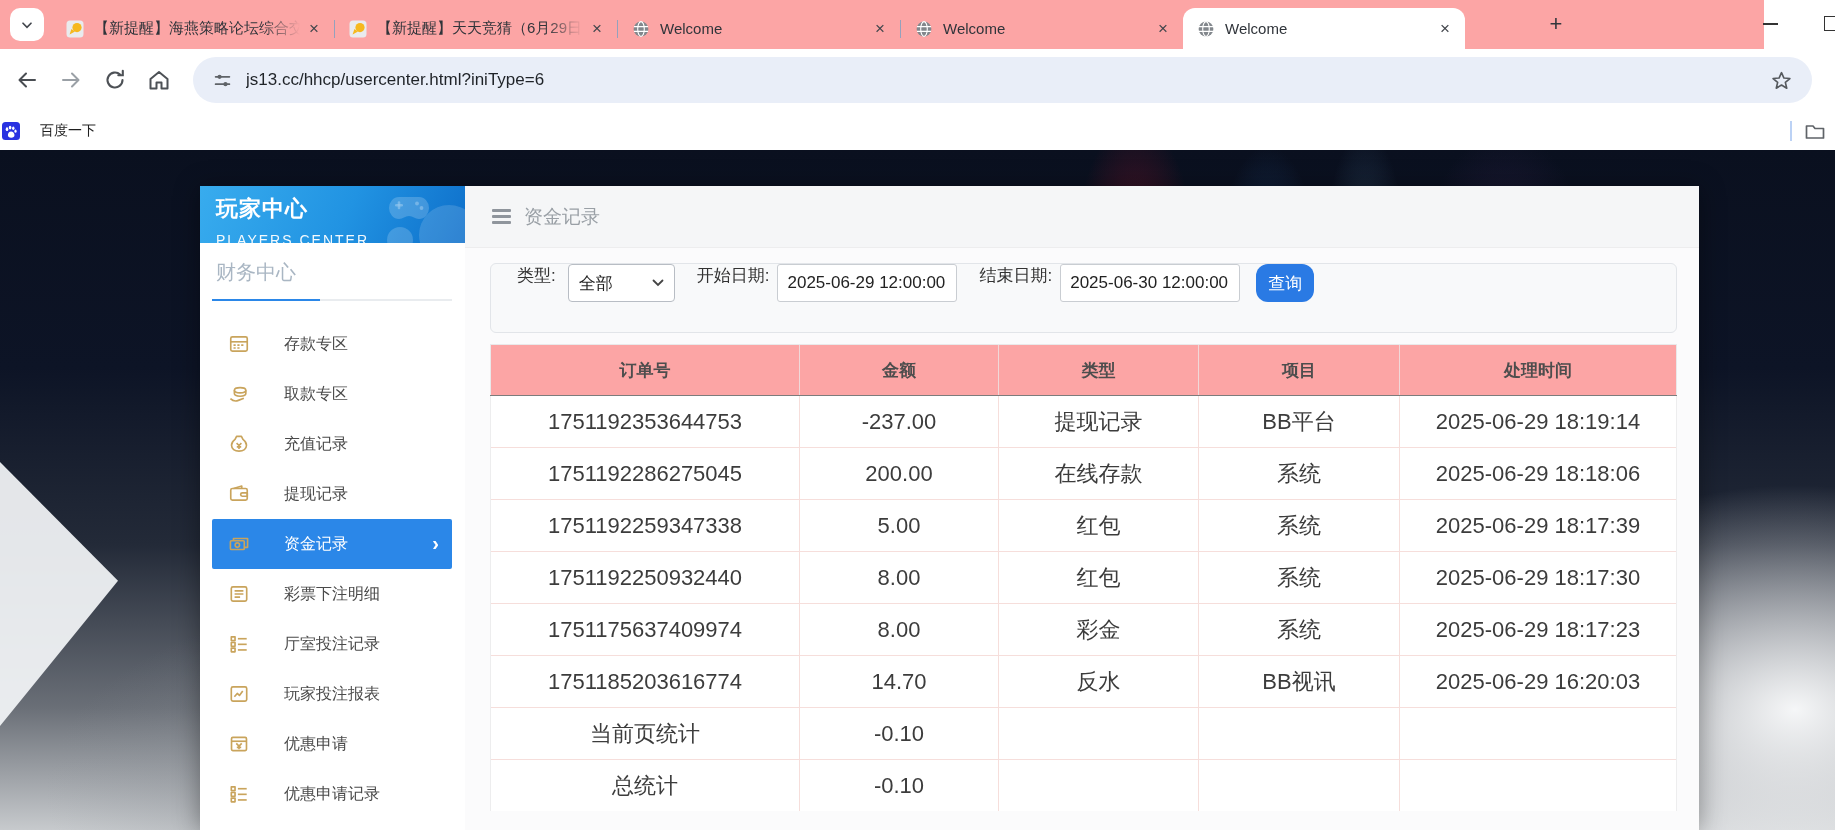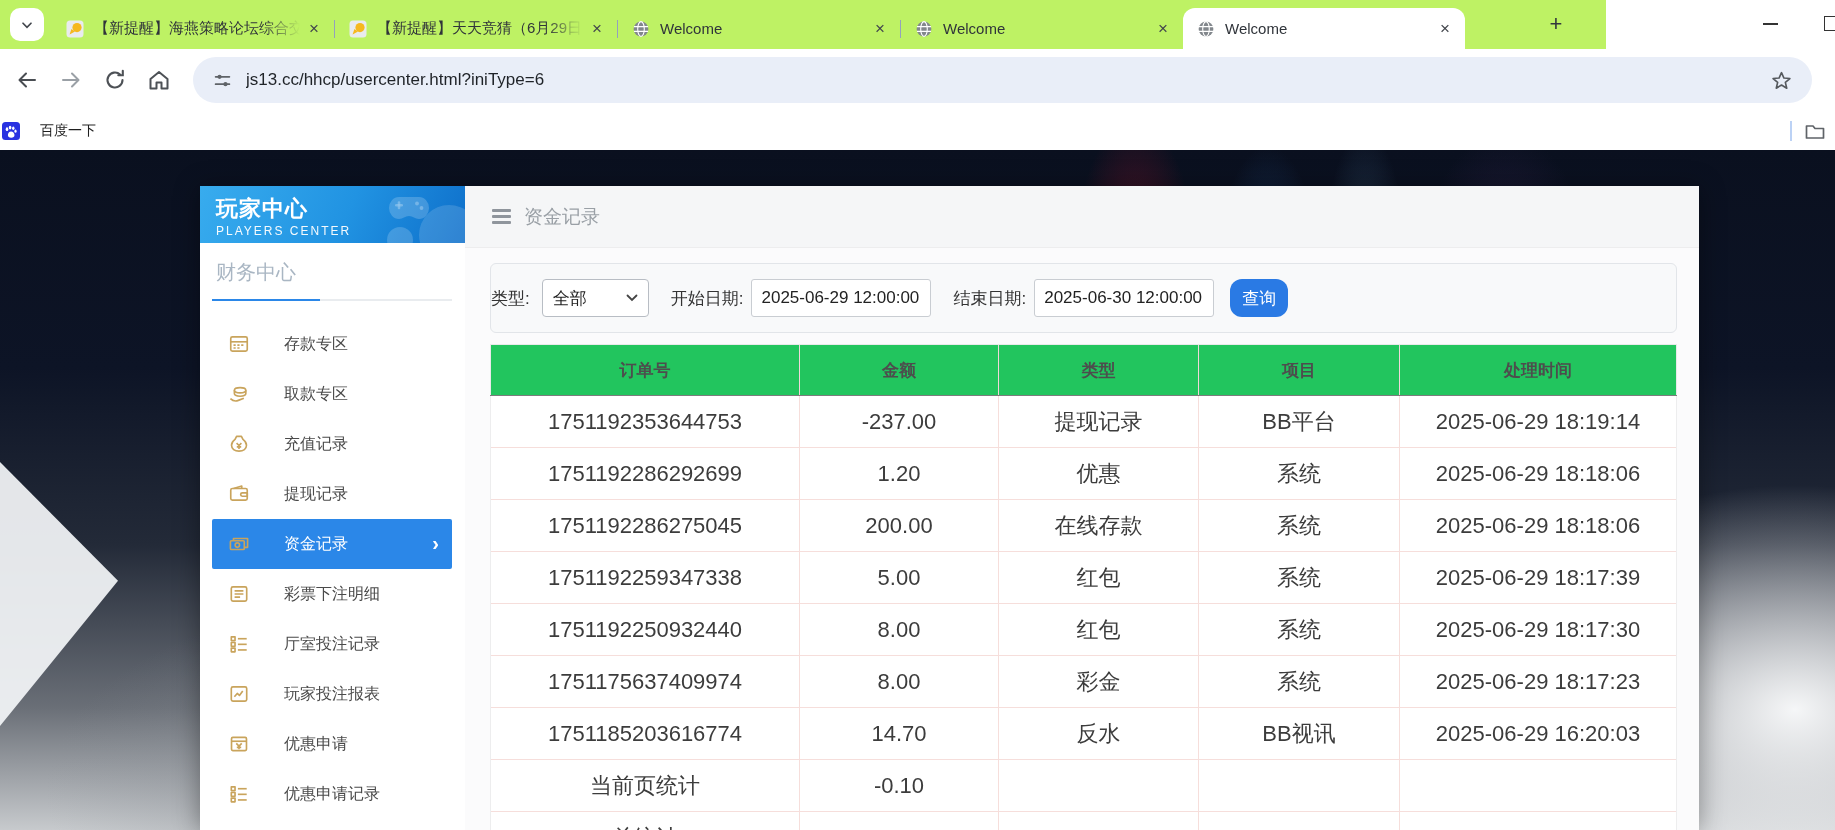--- a/index.html
+++ b/index.html
@@ -1,19 +1,19 @@
 <!DOCTYPE html>
 <html><head>
 <meta charset="utf-8">
 <style>
   html,body{margin:0;padding:0;}
   body{width:1835px;height:830px;overflow:hidden;position:relative;background:#fff;
        font-family:"Liberation Sans","DejaVu Sans",sans-serif;}
   
-  .tabstrip{position:absolute;left:0;top:0;width:1606px;height:49px;background:#bef264;}
+  .tabstrip{position:absolute;left:0;top:0;width:1764px;height:49px;background:#fca5a5;}
   .tab-search-pill{position:absolute;left:10px;top:8px;width:34px;height:33px;background:#fff;
        border-radius:10px;display:flex;align-items:center;justify-content:center;cursor:pointer;}
   .tabs{position:absolute;left:52px;top:8px;height:41px;display:flex;align-items:flex-end;}
   .tab{width:282px;height:41px;display:flex;align-items:center;padding:0 10px 0 14px;box-sizing:border-box;
        border-radius:12px 12px 0 0;color:#30343a;position:relative;cursor:pointer;}
   .tab.active{background:#fff;}
   .favicon{width:18px;height:18px;flex:none;}
   .favicon svg{display:block;}
   .tab-title{flex:1;font-size:15px;white-space:nowrap;overflow:hidden;margin:0 4px 0 10px;
        -webkit-mask-image:linear-gradient(90deg,#000 82%,transparent);mask-image:linear-gradient(90deg,#000 82%,transparent);}
@@ -47,21 +47,21 @@
       linear-gradient(180deg,#0a101f 0%,#0d1426 32%,#232a38 58%,#6a6f77 82%,#c7cacd 100%);}
   .bg-triangle{position:absolute;left:0;top:312px;width:118px;height:264px;background:rgba(243,245,248,.93);
        clip-path:polygon(0 0,100% 45%,0 100%);}
   
   .panel{position:absolute;left:200px;top:36px;width:1499px;height:644px;background:#fff;display:flex;
        box-shadow:0 2px 24px rgba(0,0,0,.38);}
   .sidebar{width:265px;flex:none;background:#fff;}
   .sb-header{height:57px;background:linear-gradient(115deg,#38acee 0%,#2193e2 55%,#0e6fca 100%);
        color:#fff;padding:8px 0 0 16px;box-sizing:border-box;position:relative;overflow:hidden;}
   .sb-title{font-size:22px;font-weight:bold;letter-spacing:1px;}
-  .sb-sub{font-size:12px;letter-spacing:2px;margin-top:0;opacity:.95;}
+  .sb-sub{font-size:14px;letter-spacing:2px;margin-top:8px;opacity:.95;}
   .sb-deco1{position:absolute;right:-14px;bottom:-22px;width:60px;height:60px;border-radius:50%;background:rgba(255,255,255,.14);}
   .sb-deco2{position:absolute;right:52px;bottom:-10px;width:26px;height:26px;border-radius:50%;background:rgba(255,255,255,.18);}
   .sb-gamepad{position:absolute;right:34px;top:9px;opacity:.55;}
   .sb-section{margin:16px 13px 0 12px;}
   .sb-section-title{font-size:20px;color:#a9b6c3;padding-left:4px;}
   .sb-underline{margin-top:13px;height:2px;background:#e9ecef;position:relative;}
   .sb-underline::before{content:"";position:absolute;left:0;top:0;height:2px;width:45%;background:#2b87e8;}
   .menu{margin-top:18px;}
   .menu-item{height:50px;display:flex;align-items:center;padding-left:28px;color:#4a4a4a;font-size:16px;
        position:relative;cursor:pointer;}
@@ -71,34 +71,34 @@
   .menu-item.active{background:#2b87e8;color:#fff;margin:0 13px 0 12px;padding-left:16px;border-radius:2px;}
   .mi-chevron{position:absolute;right:13px;top:50%;transform:translateY(-54%);font-size:20px;font-weight:bold;color:#fff;}
   
   .content{flex:1;min-width:0;background:#fbfbfc;display:flex;flex-direction:column;}
   .content-header{height:61px;flex:none;background:#f5f6f7;border-bottom:1px solid #ededee;display:flex;
        align-items:center;padding-left:27px;}
   .hamburger{width:19px;display:flex;flex-direction:column;gap:3.5px;cursor:pointer;}
   .hamburger i{display:block;height:2.5px;background:#8f959c;border-radius:1px;}
   .page-title{margin-left:13px;font-size:19px;color:#9aa0a6;}
   .filter-bar{margin:15px 22px 0 25px;height:70px;flex:none;border:1px solid #e2e5e9;border-radius:6px;
-       background:#f8f9fa;display:flex;align-items:center;padding-left:0;box-sizing:border-box;}
+       background:#f8f9fa;display:flex;align-items:flex-start;padding-left:26px;box-sizing:border-box;}
   .f-label{font-size:17px;color:#333;white-space:nowrap;}
   .f-select{width:107px;height:38px;margin-left:12px;background:#fff;border:1px solid #b8bdc4;border-radius:4px;
        display:flex;align-items:center;padding:0 10px;box-sizing:border-box;font-size:17px;color:#222;
        justify-content:space-between;cursor:pointer;}
   .f-input{width:180px;height:38px;margin-left:8px;background:#fff;border:1px solid #c9cdd2;border-radius:3px;
        display:flex;align-items:center;padding:0 9px;box-sizing:border-box;font-size:17px;color:#222;
        white-space:nowrap;cursor:text;}
   .ml22{margin-left:22px;}
   .f-button{width:58px;height:38px;margin-left:16px;background:#2a7ae4;border-radius:12px;color:#fff;
        font-size:17px;display:flex;align-items:center;justify-content:center;cursor:pointer;flex:none;}
   .table-wrap{margin:11px 22px 0 25px;}
   table{width:100%;border-collapse:collapse;table-layout:fixed;background:#fff;}
-  th{height:48px;background:#22c55e;color:#4d4d4d;font-size:17px;font-weight:bold;text-align:center;
+  th{height:48px;background:#fca5a5;color:#4d4d4d;font-size:17px;font-weight:bold;text-align:center;
      border-top:1px solid #e9e9ea;border-left:1px solid #f0d8d8;border-bottom:1px solid #7c7c7c;}
   th:first-child{border-left:1px solid #e9e9ea;}
   th:last-child{border-right:1px solid #e9e9ea;}
   td{height:49px;font-size:22px;color:#3c3c3c;text-align:center;border-top:1px solid #f6dedb;
      border-left:1px solid #f6dedb;background:#fff;white-space:nowrap;}
   td:first-child{border-left:1px solid #ededee;}
   td:last-child{border-right:1px solid #ededee;}
   tbody tr:first-child td{border-top:none;}
 </style>
 </head>
@@ -415,27 +415,20 @@
             </thead>
           <tbody>
               <tr>
                 <td>1751192353644753</td>
                 <td>-237.00</td>
                 <td>提现记录</td>
                 <td>BB平台</td>
                 <td>2025-06-29 18:19:14</td>
               </tr>
               <tr>
-                <td>1751192286292699</td>
-                <td>1.20</td>
-                <td>优惠</td>
-                <td>系统</td>
-                <td>2025-06-29 18:18:06</td>
-              </tr>
-              <tr>
                 <td>1751192286275045</td>
                 <td>200.00</td>
                 <td>在线存款</td>
                 <td>系统</td>
                 <td>2025-06-29 18:18:06</td>
               </tr>
               <tr>
                 <td>1751192259347338</td>
                 <td>5.00</td>
                 <td>红包</td>

